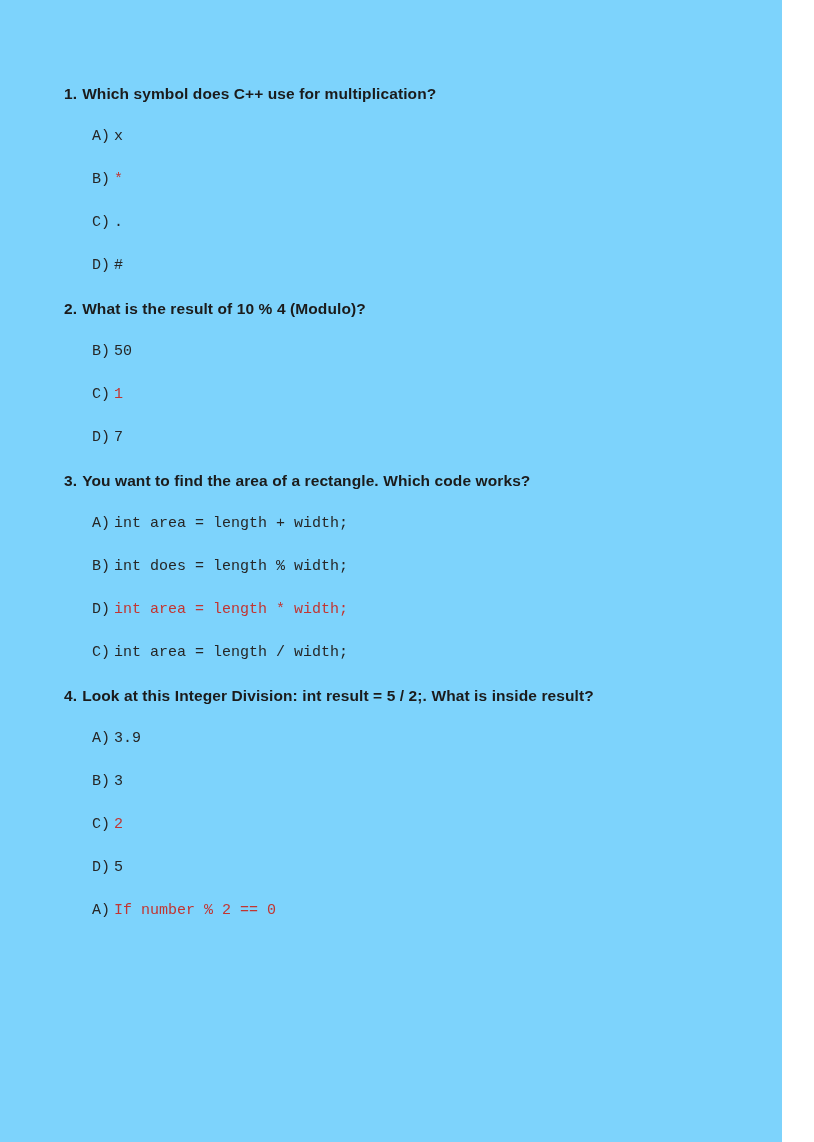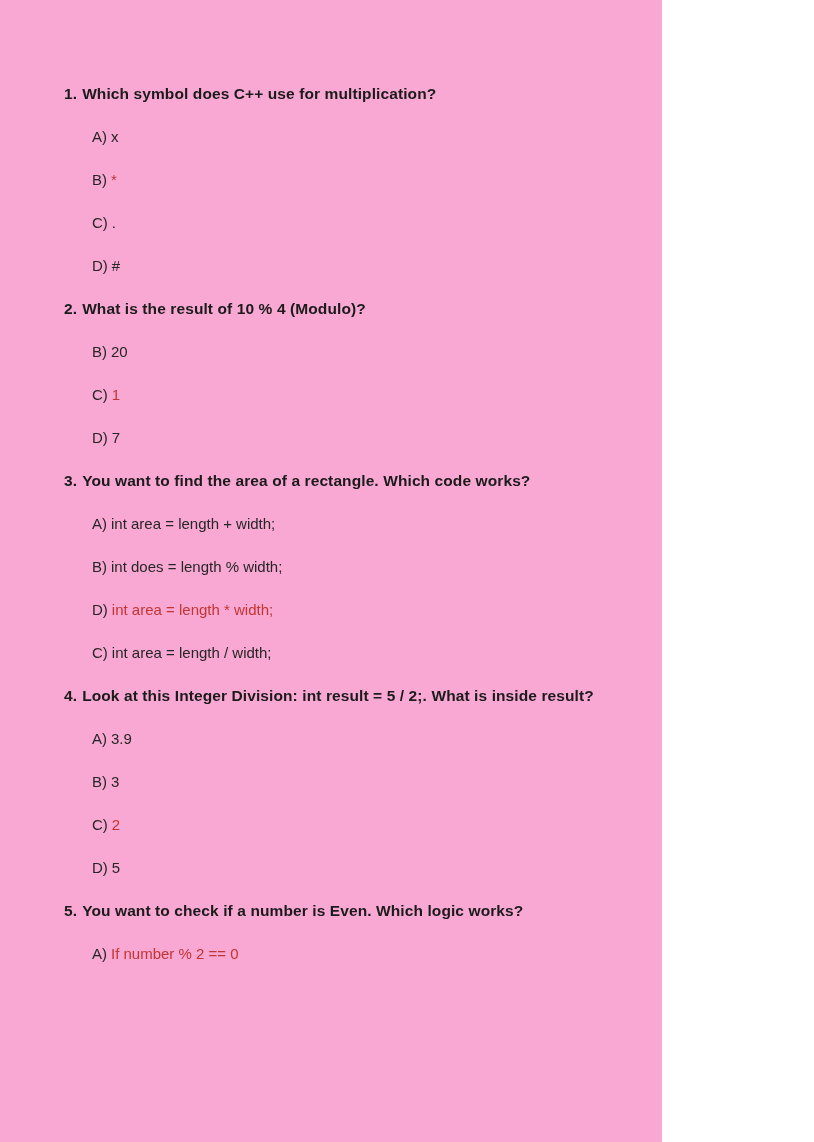--- a/index.html
+++ b/index.html
@@ -9,41 +9,42 @@
   }
   body {
     width: 814px;
     height: 1142px;
     font-family: "Liberation Sans", "DejaVu Sans", sans-serif;
     color: #1f1f1f;
     overflow: hidden;
   }
   .page {
     box-sizing: border-box;
-    width: 662px;
+    width: 782px;
     height: 1142px;
     padding: 72px 40px 0 64px;
-    background: #f9a8d4;
+    background: #7dd3fc;
   }
   .q-title {
     margin: 0;
     font-size: 15.5px;
     font-weight: 700;
     line-height: 43px;
     color: #1b1b1b;
     letter-spacing: 0.1px;
     white-space: nowrap;
   }
   .option {
     margin: 0 0 0 28px;
     font-size: 15px;
     font-weight: 400;
     line-height: 43px;
     color: #262626;
     white-space: nowrap;
+    font-family: Liberation Mono, monospace;
   }
   .opt-label {
     color: #262626;
     margin-right: 4px;
   }
   .opt-text.red {
     color: #C23531;
   }
   .q-title .q-num {
     margin-right: 5px;
@@ -57,21 +58,21 @@
   <section>
     <p class="q-title"><span class="q-num">1.</span><span>Which symbol does C++ use for multiplication?</span></p>
     <p class="option"><span class="opt-label">A)</span><span class="opt-text">x</span></p>
     <p class="option"><span class="opt-label">B)</span><span class="opt-text red">*</span></p>
     <p class="option"><span class="opt-label">C)</span><span class="opt-text">.</span></p>
     <p class="option"><span class="opt-label">D)</span><span class="opt-text">#</span></p>
   </section>
 
   <section>
     <p class="q-title"><span class="q-num">2.</span><span>What is the result of 10 % 4 (Modulo)?</span></p>
-    <p class="option"><span class="opt-label">B)</span><span class="opt-text">20</span></p>
+    <p class="option"><span class="opt-label">B)</span><span class="opt-text">50</span></p>
     <p class="option"><span class="opt-label">C)</span><span class="opt-text red">1</span></p>
     <p class="option"><span class="opt-label">D)</span><span class="opt-text">7</span></p>
   </section>
 
   <section>
     <p class="q-title"><span class="q-num">3.</span><span>You want to find the area of a rectangle. Which code works?</span></p>
     <p class="option"><span class="opt-label">A)</span><span class="opt-text">int area = length + width;</span></p>
     <p class="option"><span class="opt-label">B)</span><span class="opt-text">int does = length % width;</span></p>
     <p class="option"><span class="opt-label">D)</span><span class="opt-text red">int area = length * width;</span></p>
     <p class="option"><span class="opt-label">C)</span><span class="opt-text">int area = length / width;</span></p>
@@ -79,17 +80,16 @@
 
   <section>
     <p class="q-title"><span class="q-num">4.</span><span>Look at this Integer Division: int result = 5 / 2;. What is inside result?</span></p>
     <p class="option"><span class="opt-label">A)</span><span class="opt-text">3.9</span></p>
     <p class="option"><span class="opt-label">B)</span><span class="opt-text">3</span></p>
     <p class="option"><span class="opt-label">C)</span><span class="opt-text red">2</span></p>
     <p class="option"><span class="opt-label">D)</span><span class="opt-text">5</span></p>
   </section>
 
   <section>
-    <p class="q-title"><span class="q-num">5.</span><span>You want to check if a number is Even. Which logic works?</span></p>
     <p class="option"><span class="opt-label">A)</span><span class="opt-text red">If number % 2 == 0</span></p>
   </section>
 
 </main>
 
 </body></html>

